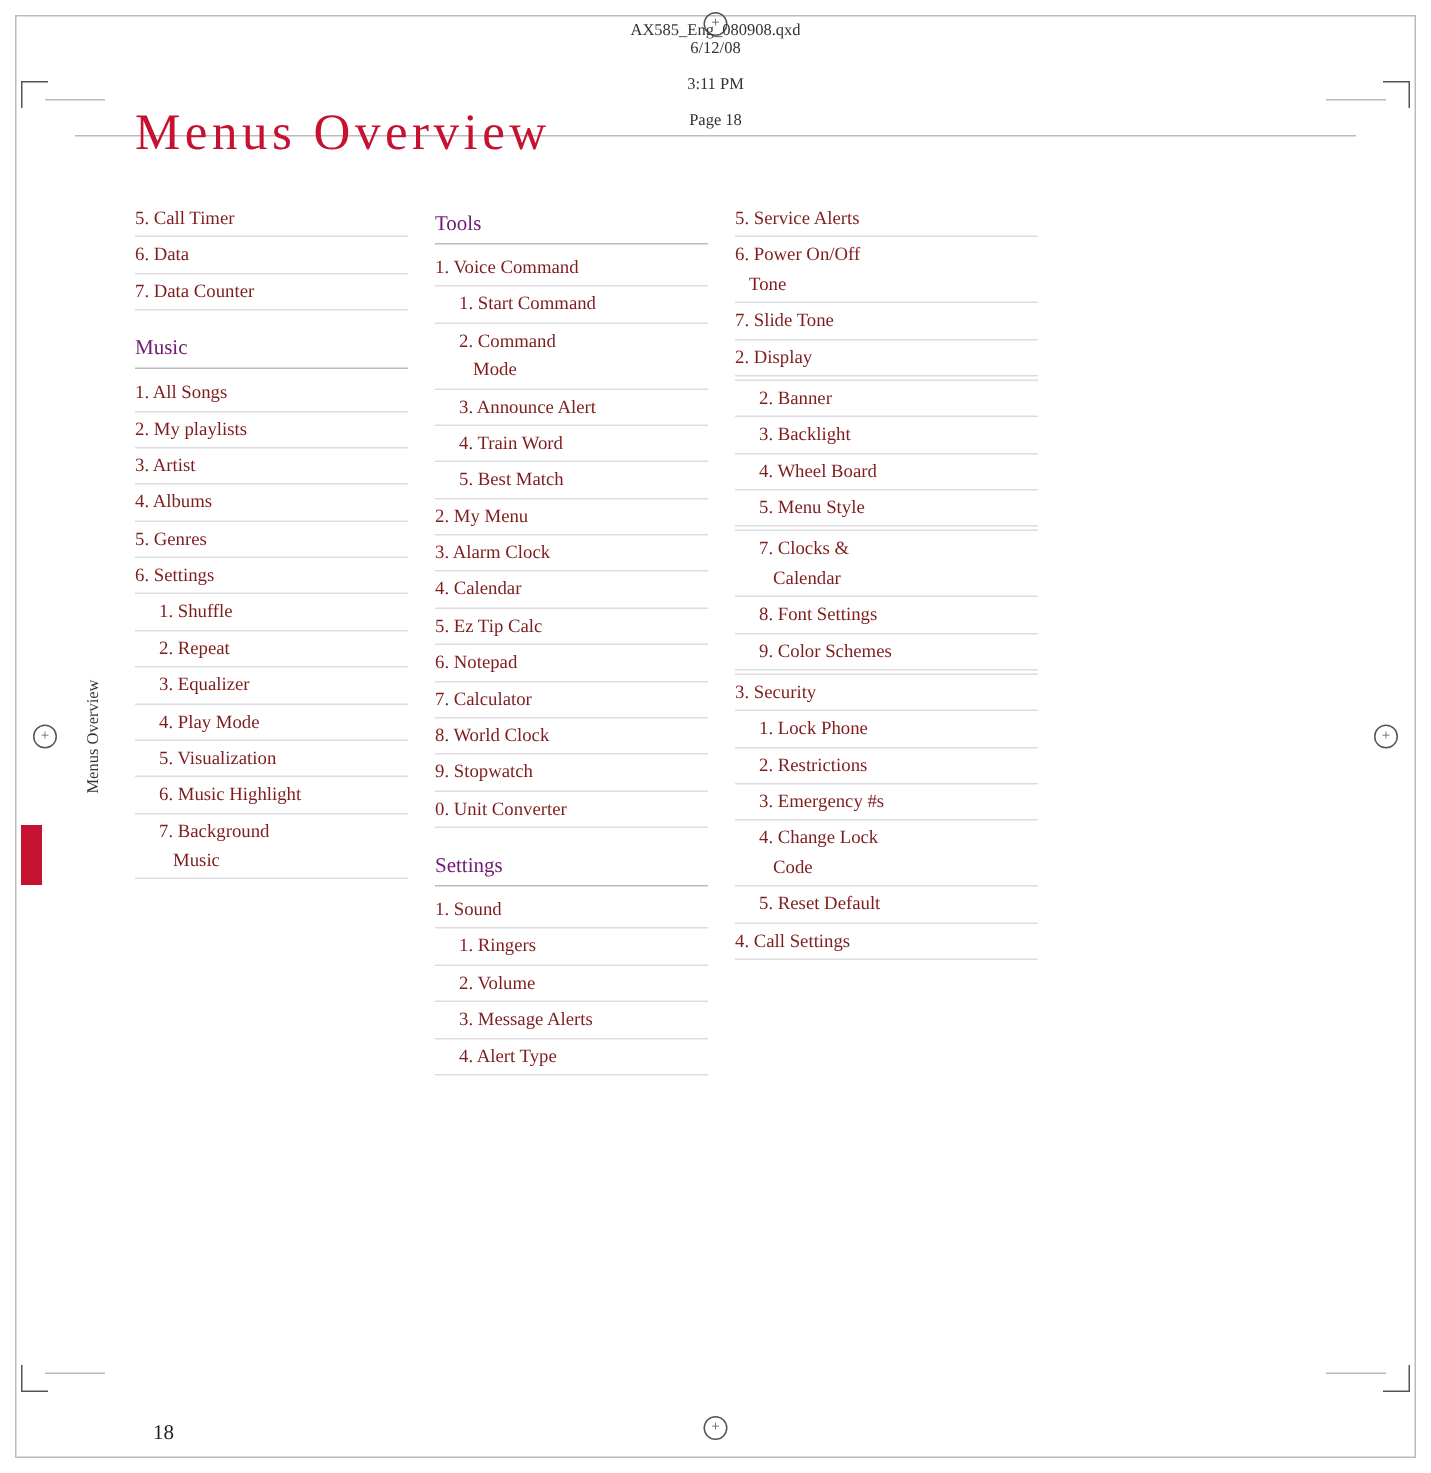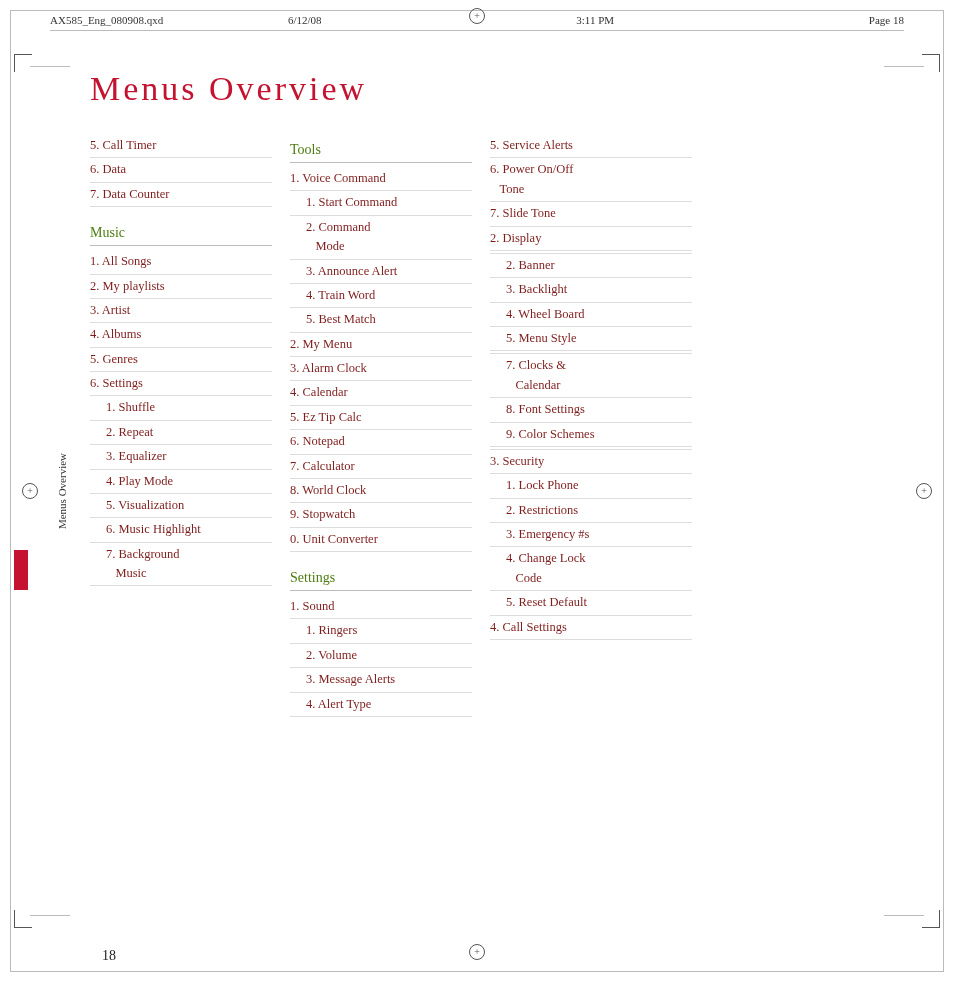--- a/index.html
+++ b/index.html
@@ -29,20 +29,21 @@
       top: 14px;
       left: 50px;
       right: 50px;
       display: flex;
       justify-content: space-between;
       align-items: center;
       font-size: 11px;
       color: #333;
       border-bottom: 1px solid #bbb;
       padding-bottom: 4px;
+      flex-direction: column;
     }
 
     
     .crop-mark {
       position: absolute;
       width: 18px;
       height: 18px;
     }
 
     .crop-tl { top: 54px; left: 14px; border-top: 1px solid #555; border-left: 1px solid #555; }
@@ -108,21 +109,21 @@
       width: 100%;
     }
 
     .col {
       flex: 1;
       padding-right: 18px;
     }
 
     
     .section-heading {
-      color: #4d7c0f;
+      color: #701a75;
       font-size: 14px;
       font-weight: normal;
       font-family: 'Times New Roman', serif;
       margin-bottom: 4px;
       margin-top: 6px;
     }
 
     hr.section-rule {
       border: none;
       border-top: 1px solid #bbb;

